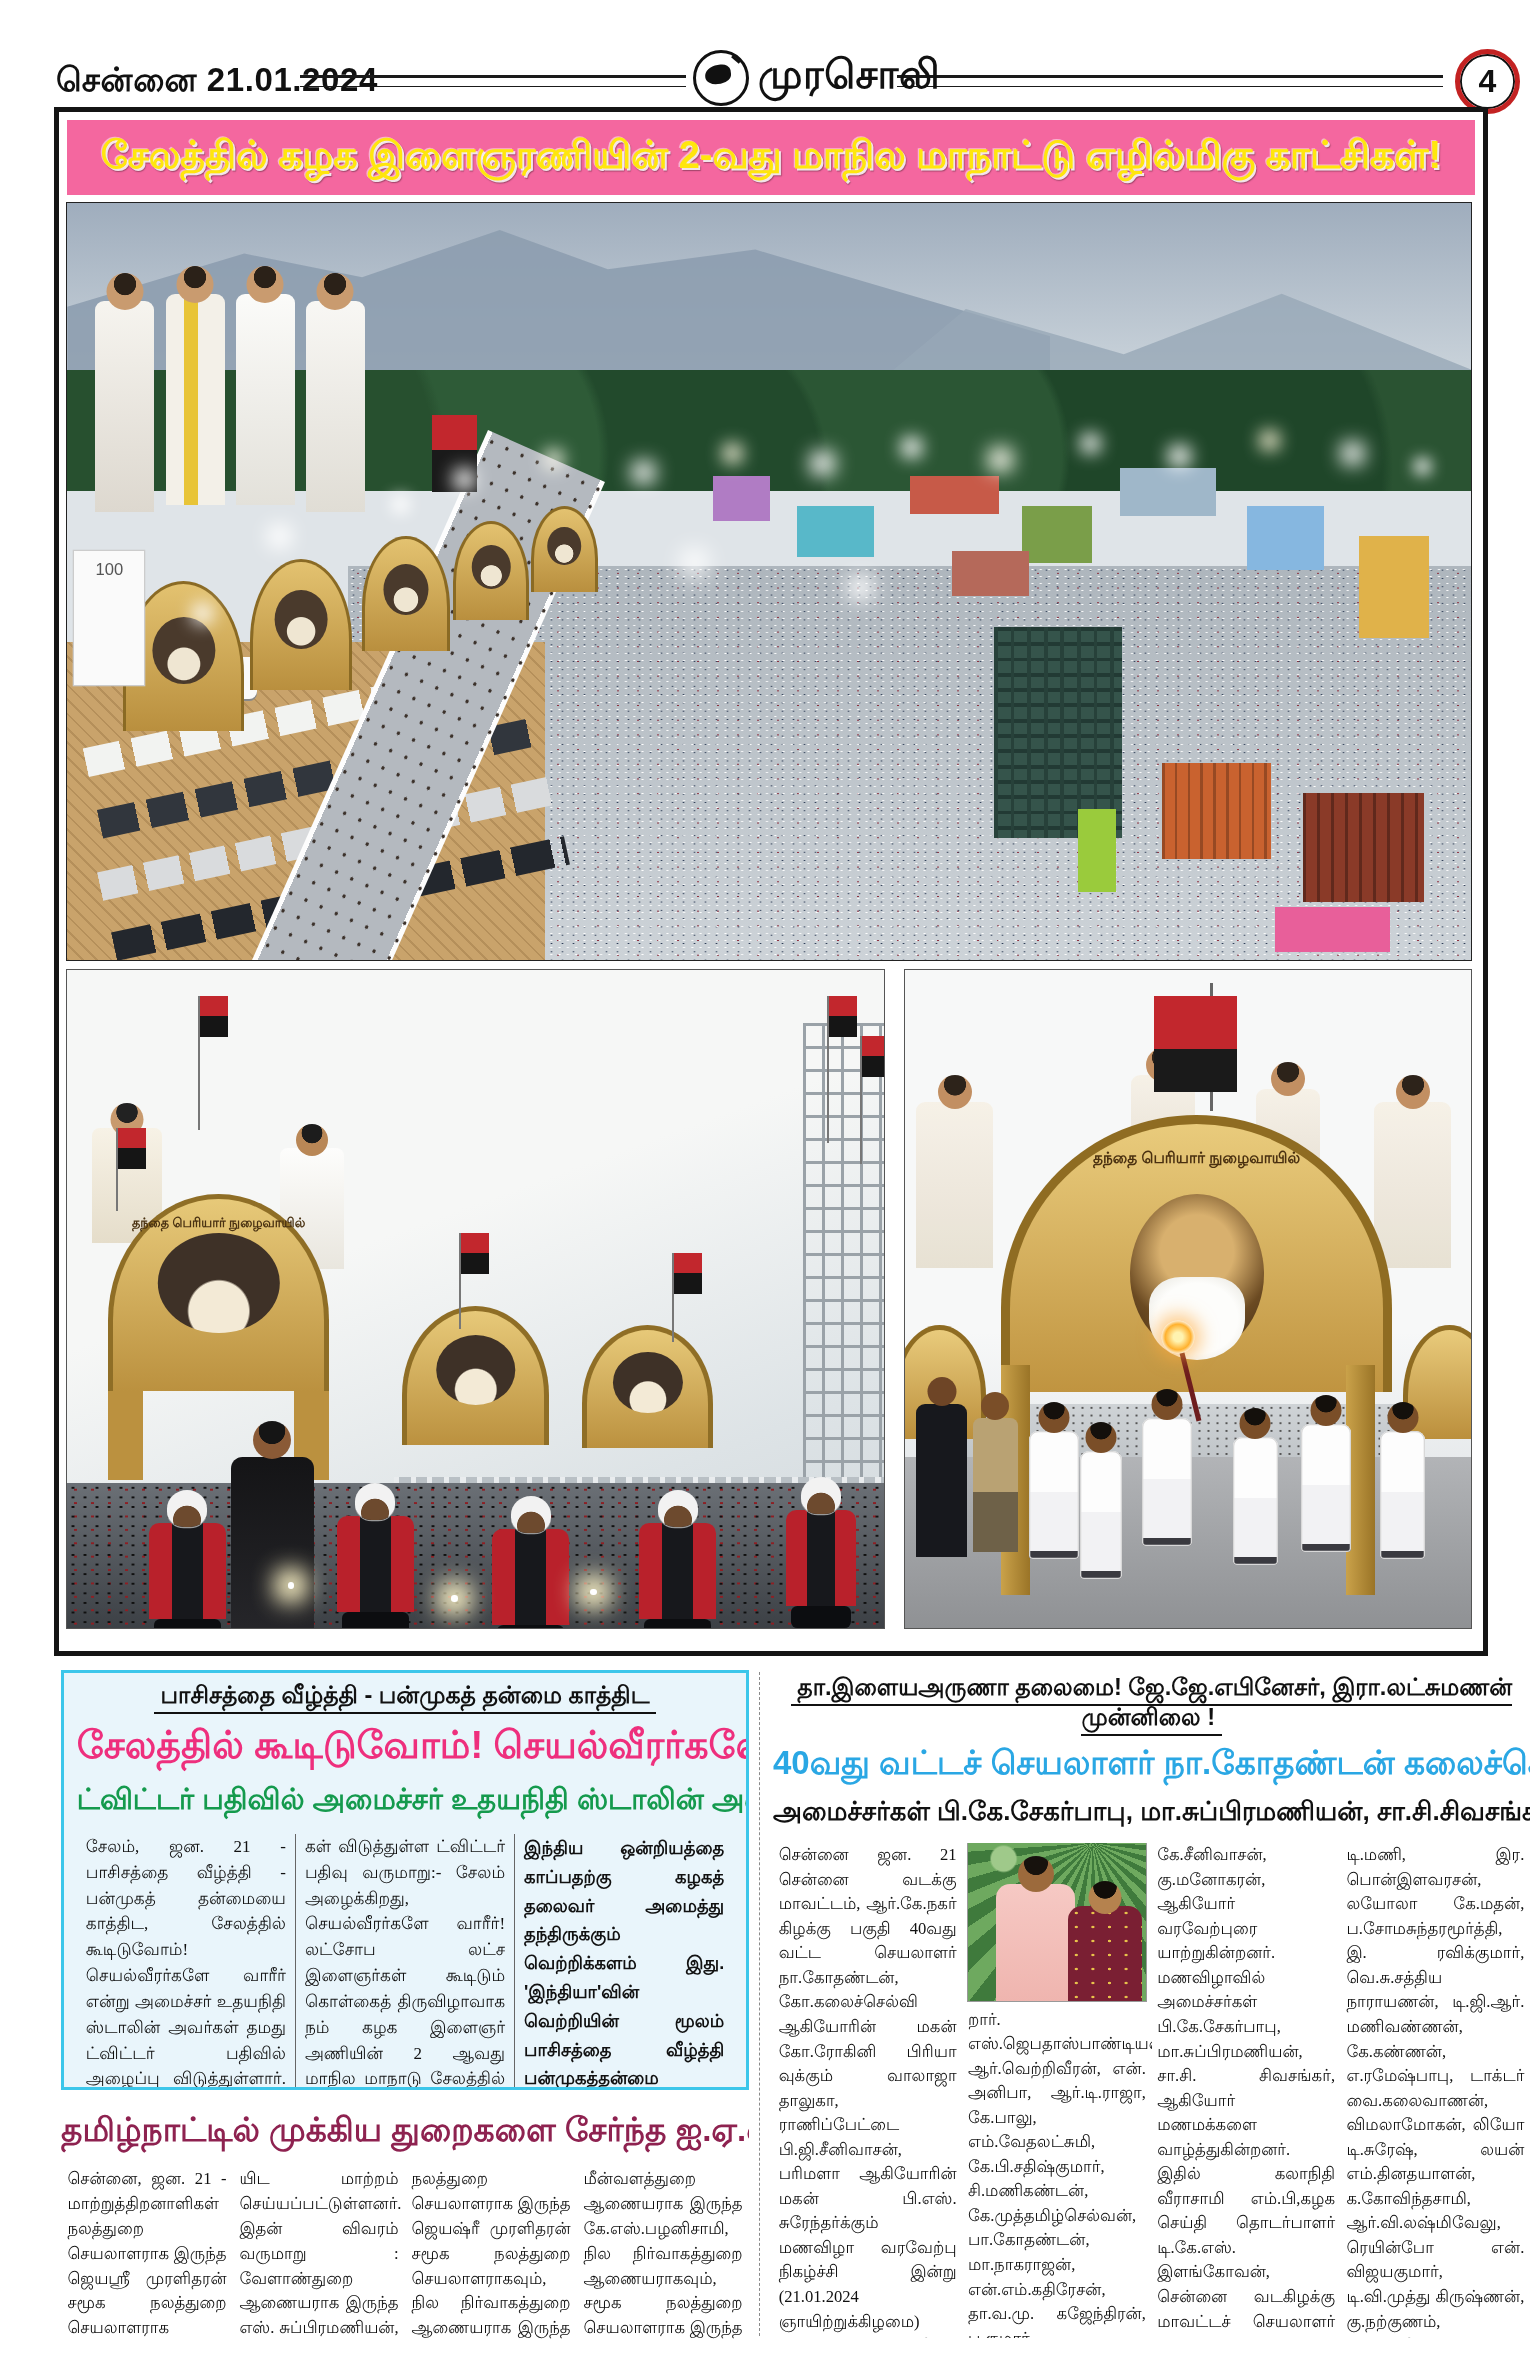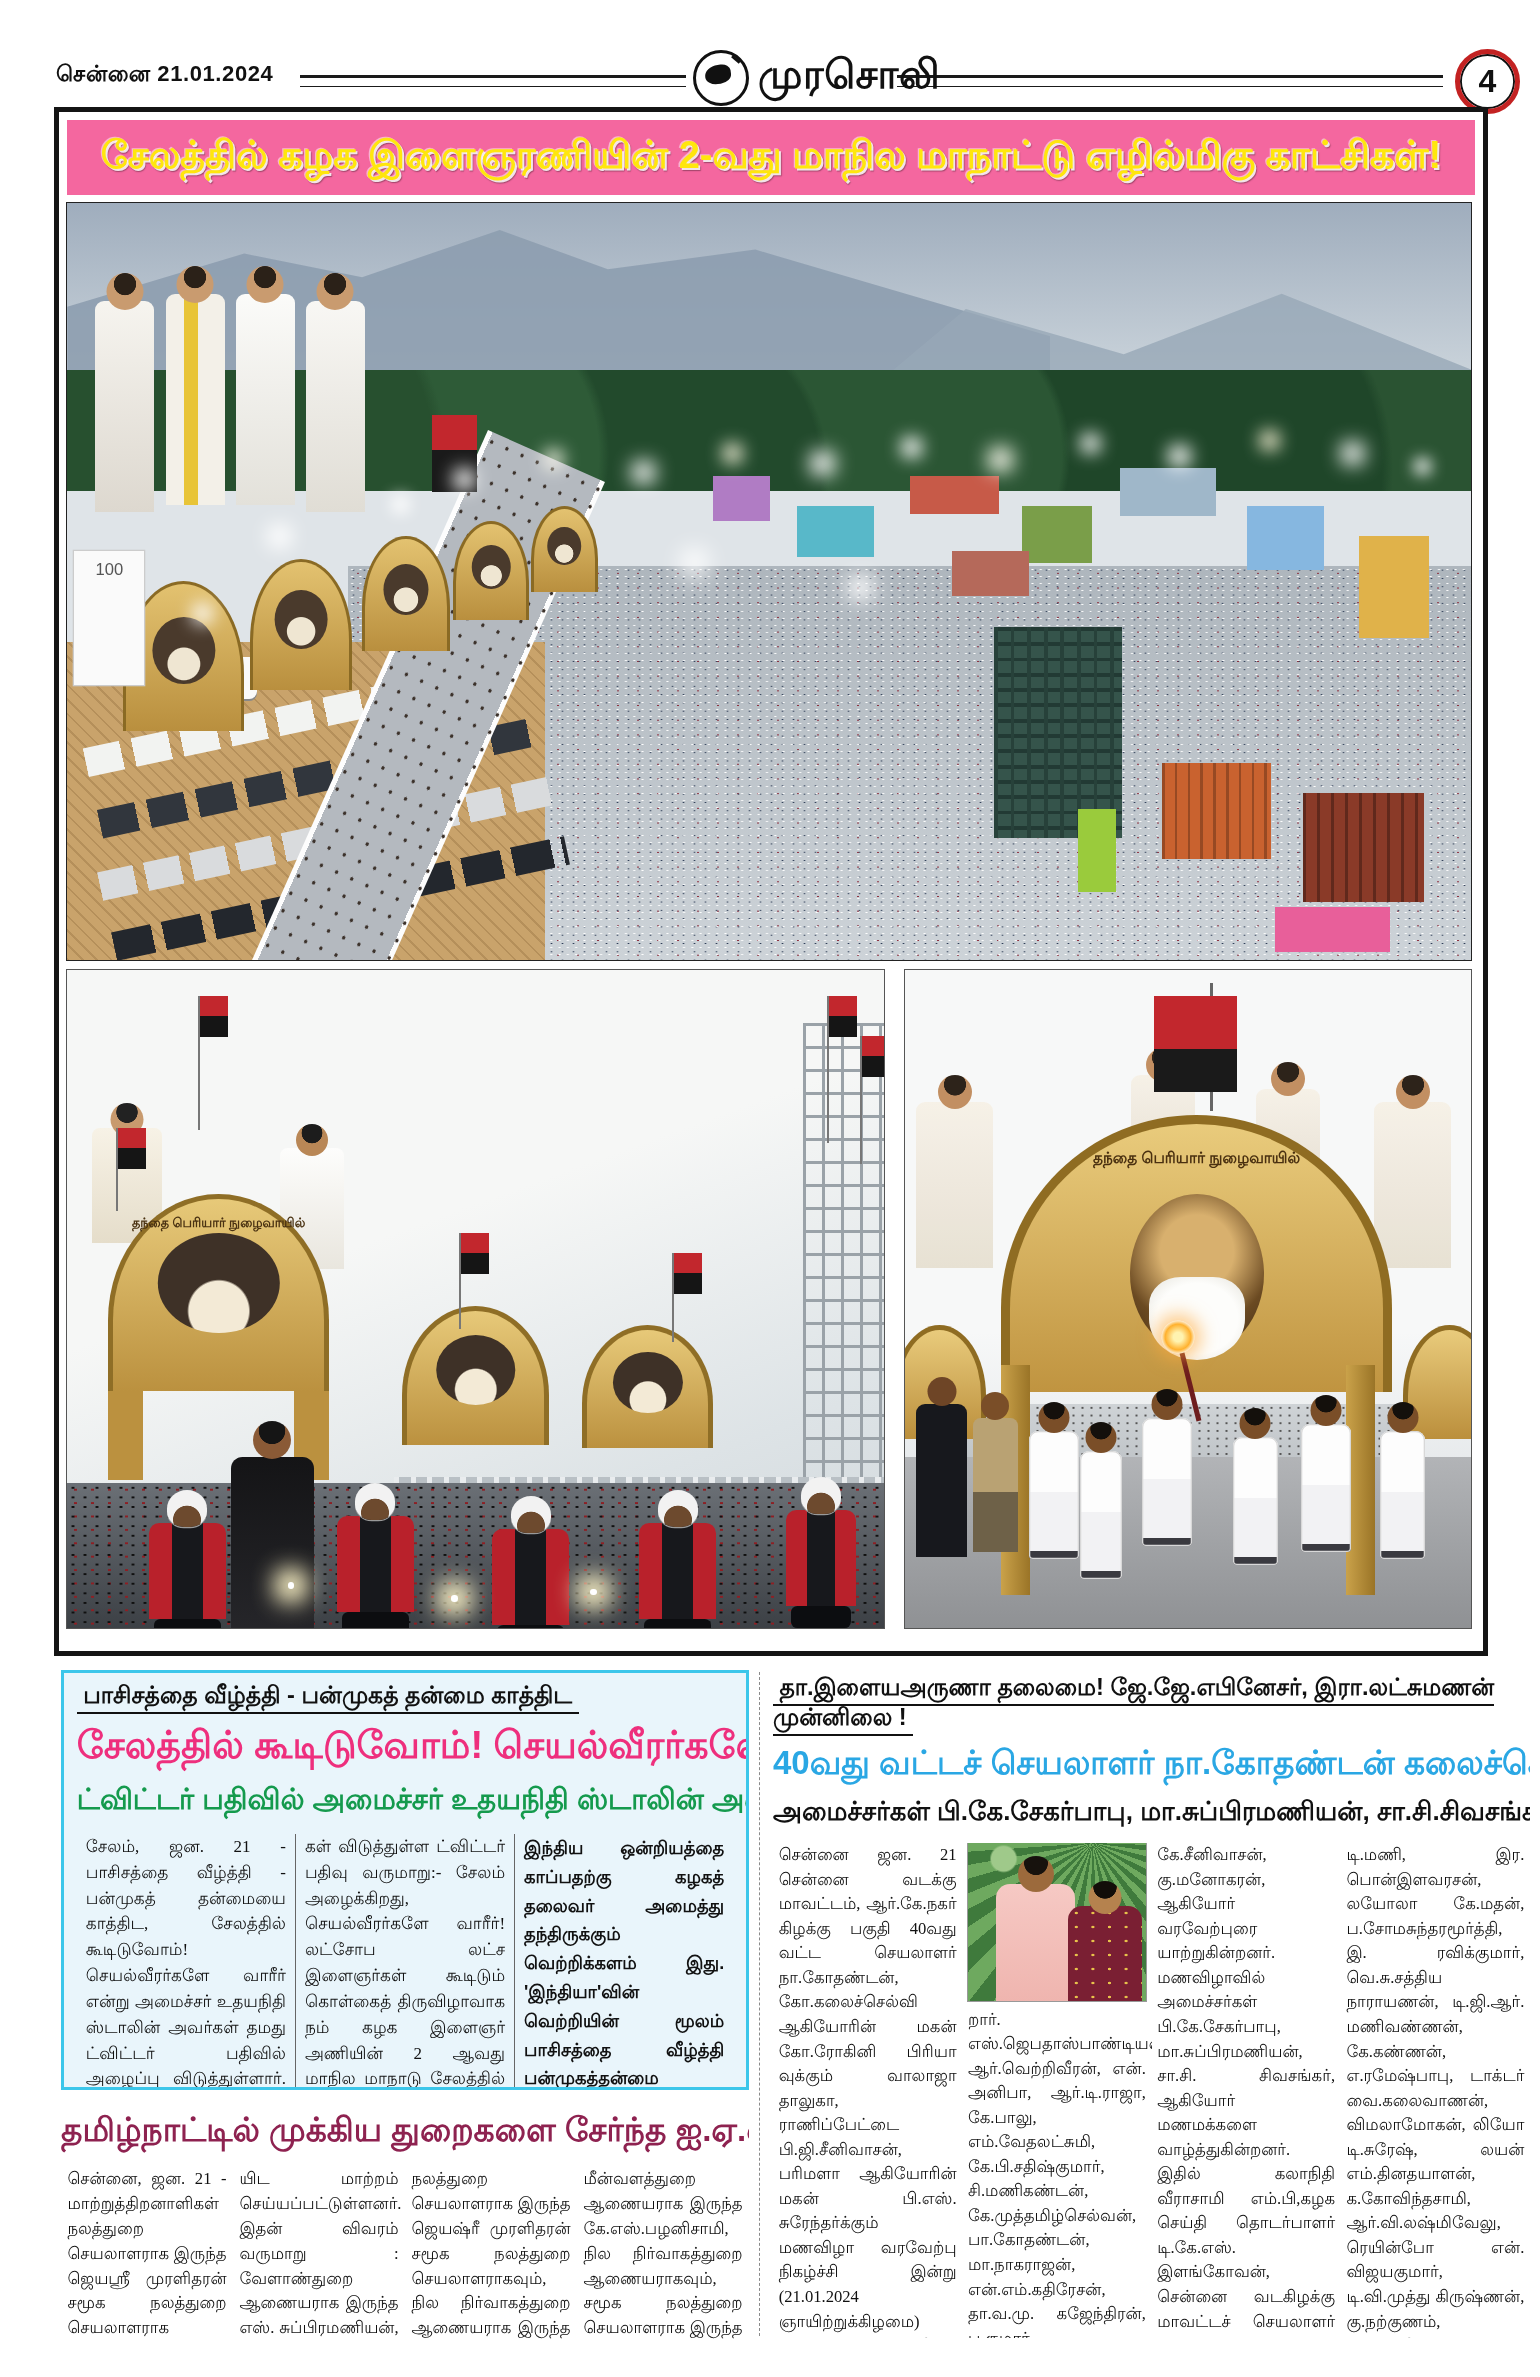--- a/index.html
+++ b/index.html
@@ -1,20 +1,20 @@
 <!DOCTYPE html>
 <html style="font-size:10.2px"><head>
 <meta charset="utf-8">
 <style>
   html,body{margin:0;padding:0;background:#fff;}
   body{width:1541px;height:2377px;position:relative;overflow:hidden;
        font-family:"Liberation Sans","DejaVu Sans",sans-serif;color:#111;}
   .abs{position:absolute;}
   
-  #hdr-date{left:56px;top:61px;font-size:22px;font-weight:bold;letter-spacing:0.6px;}
+  #hdr-date{left:56px;top:61px;font-size:33px;font-weight:bold;letter-spacing:0.6px;}
   .hrule{height:7.7px;border-top:3.2px solid #1a1a1a;border-bottom:1.9px solid #1a1a1a;top:75px;}
   #hrule-l{left:300px;width:386px;}
   #hrule-r{left:897px;width:546px;}
   #masthead{left:693px;top:50px;width:204px;height:55px;display:flex;align-items:center;gap:9px;}
   #masthead-icon{width:50px;height:50px;border:3.8px solid #111;border-radius:50%;position:relative;background:#fff;flex:0 0 auto;}
   #masthead-icon::before{content:"";position:absolute;left:9px;top:12.8px;width:25.5px;height:19px;background:#111;
      border-radius:60% 40% 50% 50%;transform:rotate(-8deg);}
   #masthead-icon::after{content:"";position:absolute;right:5.1px;top:5.1px;width:10.2px;height:2.6px;background:#111;transform:rotate(40deg);}
   #masthead-title{font-size:40px;font-weight:bold;letter-spacing:0.6px;}
   #page-circle{left:1455px;top:49px;width:55px;height:55px;border:5.1px solid #c32222;border-radius:50%;
@@ -183,21 +183,21 @@
   .rp-dark1::before{content:"";position:absolute;left:50%;top:-27px;transform:translateX(-50%);width:29px;height:29px;border-radius:50%;background:#6e4526;}
   .rp-cop{left:12%;top:68%;width:45px;height:134px;background:linear-gradient(#b9a273 0 55%,#6e6148 55%);border-radius:7.7px 7.7px 0 0;}
   .rp-cop::before{content:"";position:absolute;left:50%;top:-25.5px;transform:translateX(-50%);width:28px;height:28px;border-radius:50%;background:#7a4e28;}
   .torch{left:50%;top:58%;width:5.1px;height:70px;background:#6e1d1d;transform:rotate(-14deg);}
   .torch::before{content:"";position:absolute;left:-14px;top:-33px;width:33px;height:33px;border-radius:50%;
      background:radial-gradient(circle,#fff3b0 20%,#ffb12e 55%,rgba(255,96,0,.0) 75%);box-shadow:0 0 16.6px 6.4px rgba(255,170,60,.6);}
   
   #divider{left:759px;top:1672px;height:664px;border-left:1.9px dashed #8a8a8a;}
   #left-box{left:61px;top:1670px;width:688px;height:420px;border:3.2px solid #3cc6ea;background:#e9f5fb;box-sizing:border-box;
      padding:9px 12.8px;overflow:hidden;}
-  .kicker{font-size:23.6px;font-weight:bold;text-align:left;}
+  .kicker{font-size:23.6px;font-weight:bold;text-align:center;}
   .kicker span{border-bottom:2.6px solid #111;padding:0 6.4px 3.8px;}
   #lb-head{font-size:38px;font-weight:bold;color:#ee2f7d;text-align:center;margin-top:11.5px;white-space:nowrap;}
   #lb-sub{font-size:29px;font-weight:bold;color:#149a4d;text-align:center;margin-top:11.5px;white-space:nowrap;}
   .cols{display:flex;margin-top:14px;font-family:"Liberation Serif","DejaVu Serif",serif;}
   .col{flex:1;padding:0 9px;font-size:17px;line-height:1.52;text-align:justify;overflow:hidden;}
   #left-box .col + .col{border-left:1.3px solid #666;}
   #left-box .col:last-child{font-weight:bold;font-family:"Liberation Sans","DejaVu Sans",sans-serif;font-size:18px;line-height:1.6;}
   #transfer{left:61px;top:2111px;width:688px;height:230px;overflow:hidden;}
   #tr-head{font-size:33px;font-weight:bold;color:#8e2250;text-align:center;white-space:nowrap;}
   #transfer .col{font-size:16.6px;line-height:1.5;padding:0 6.4px;}

